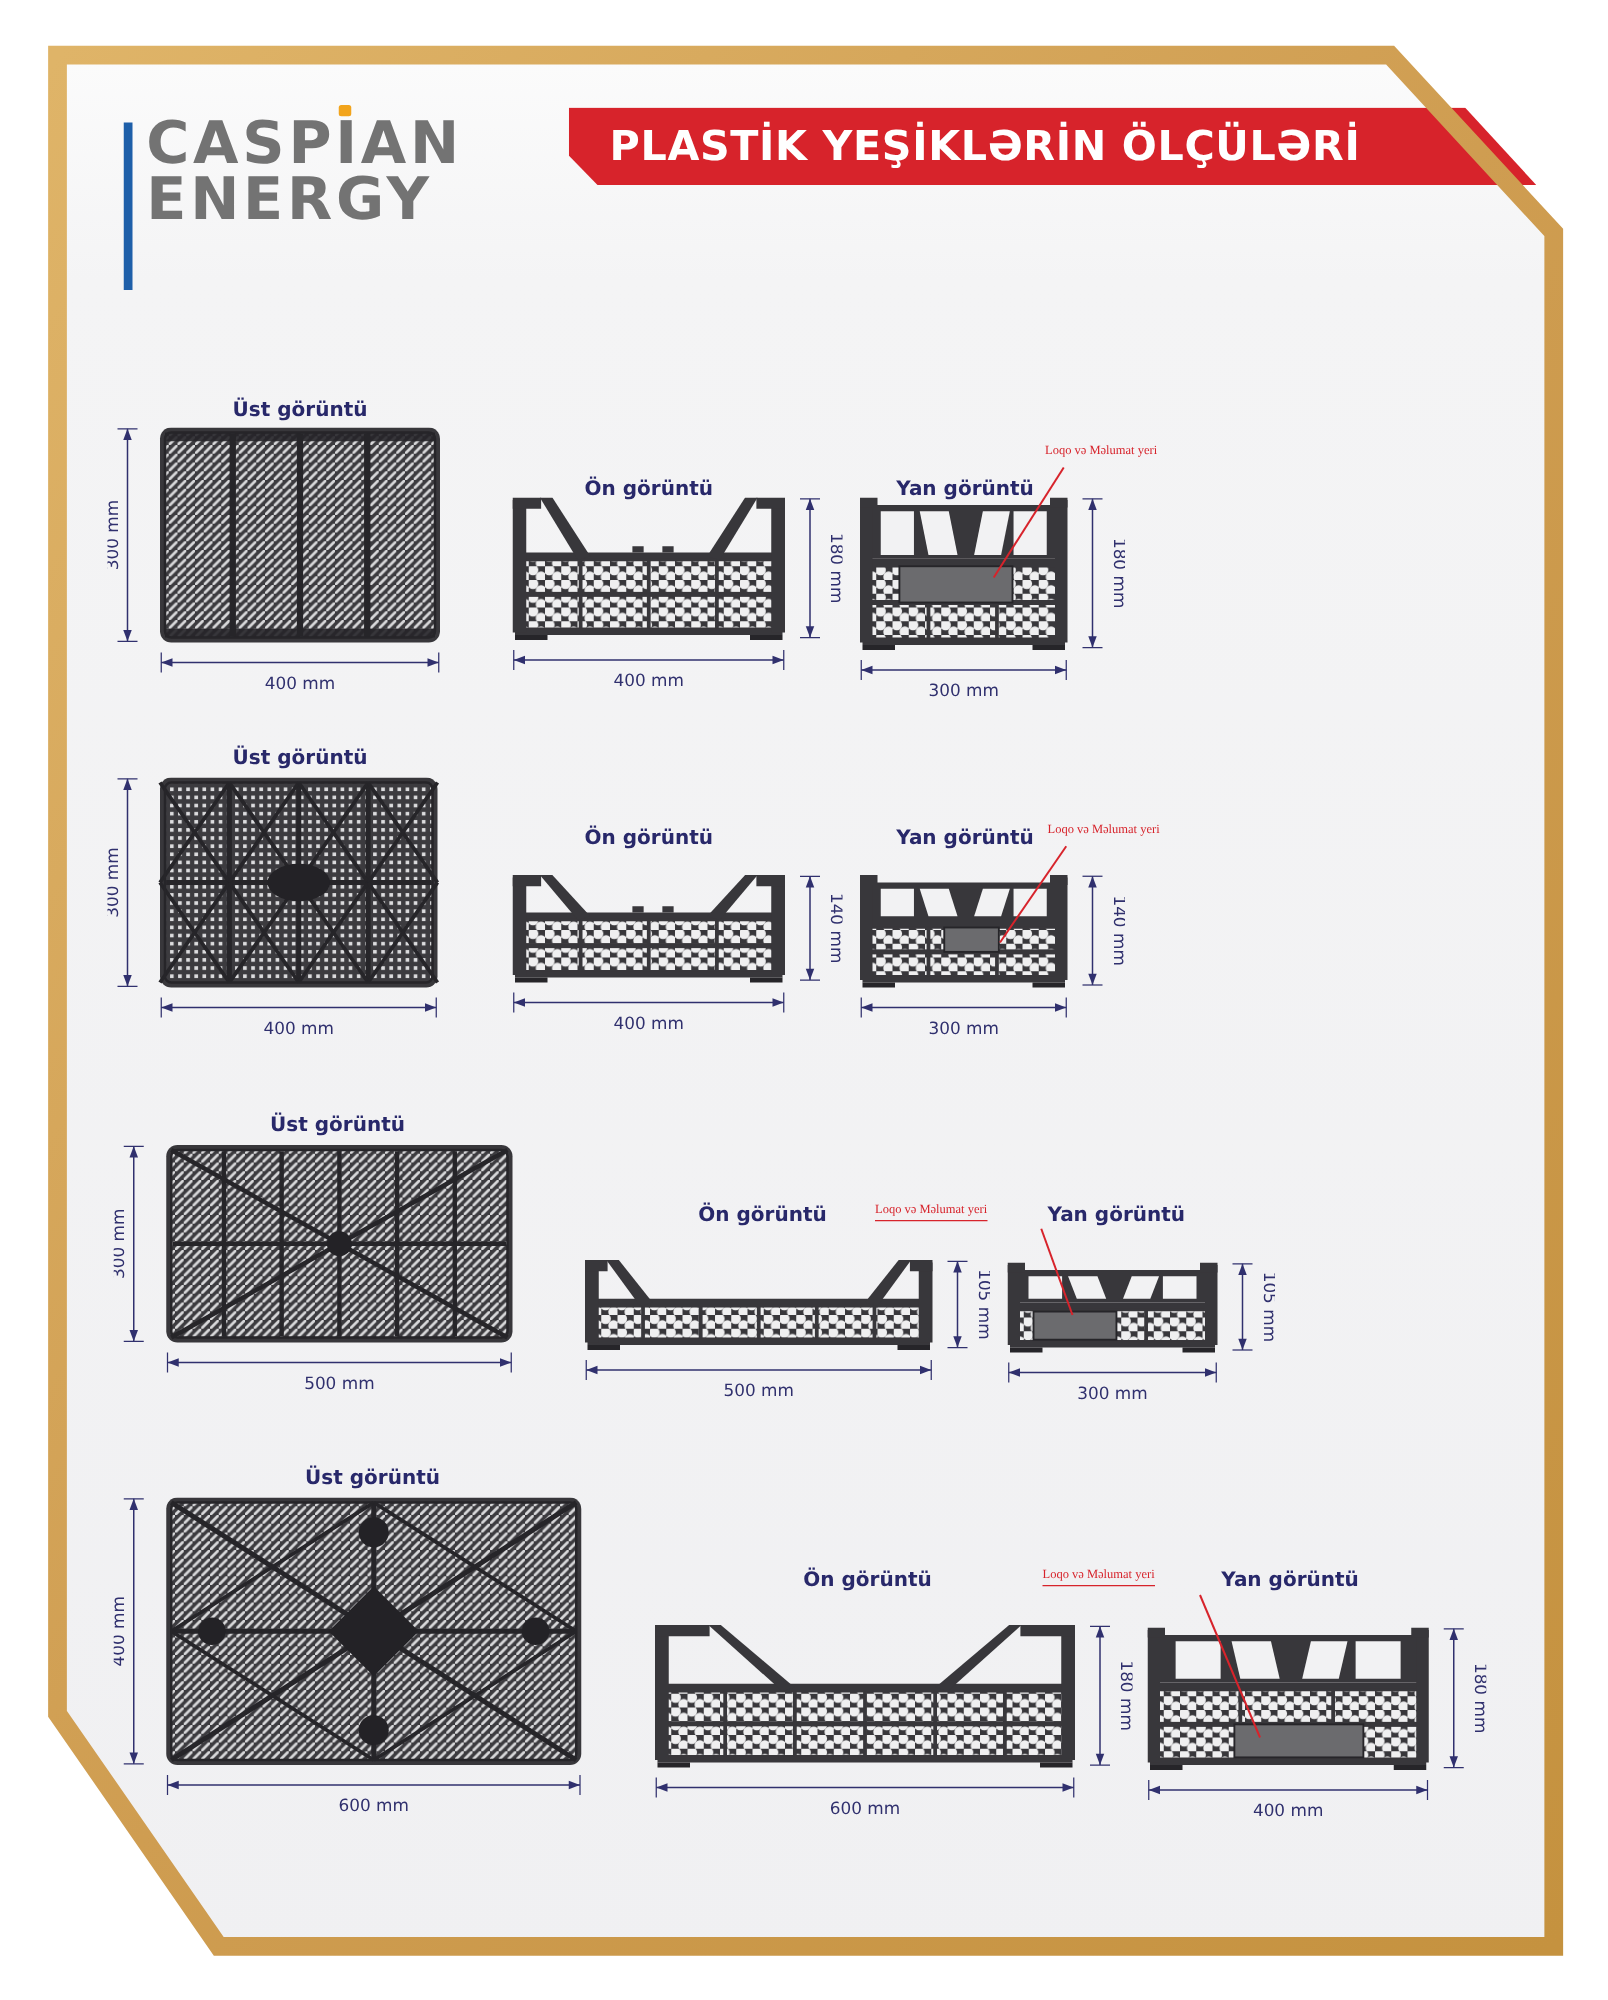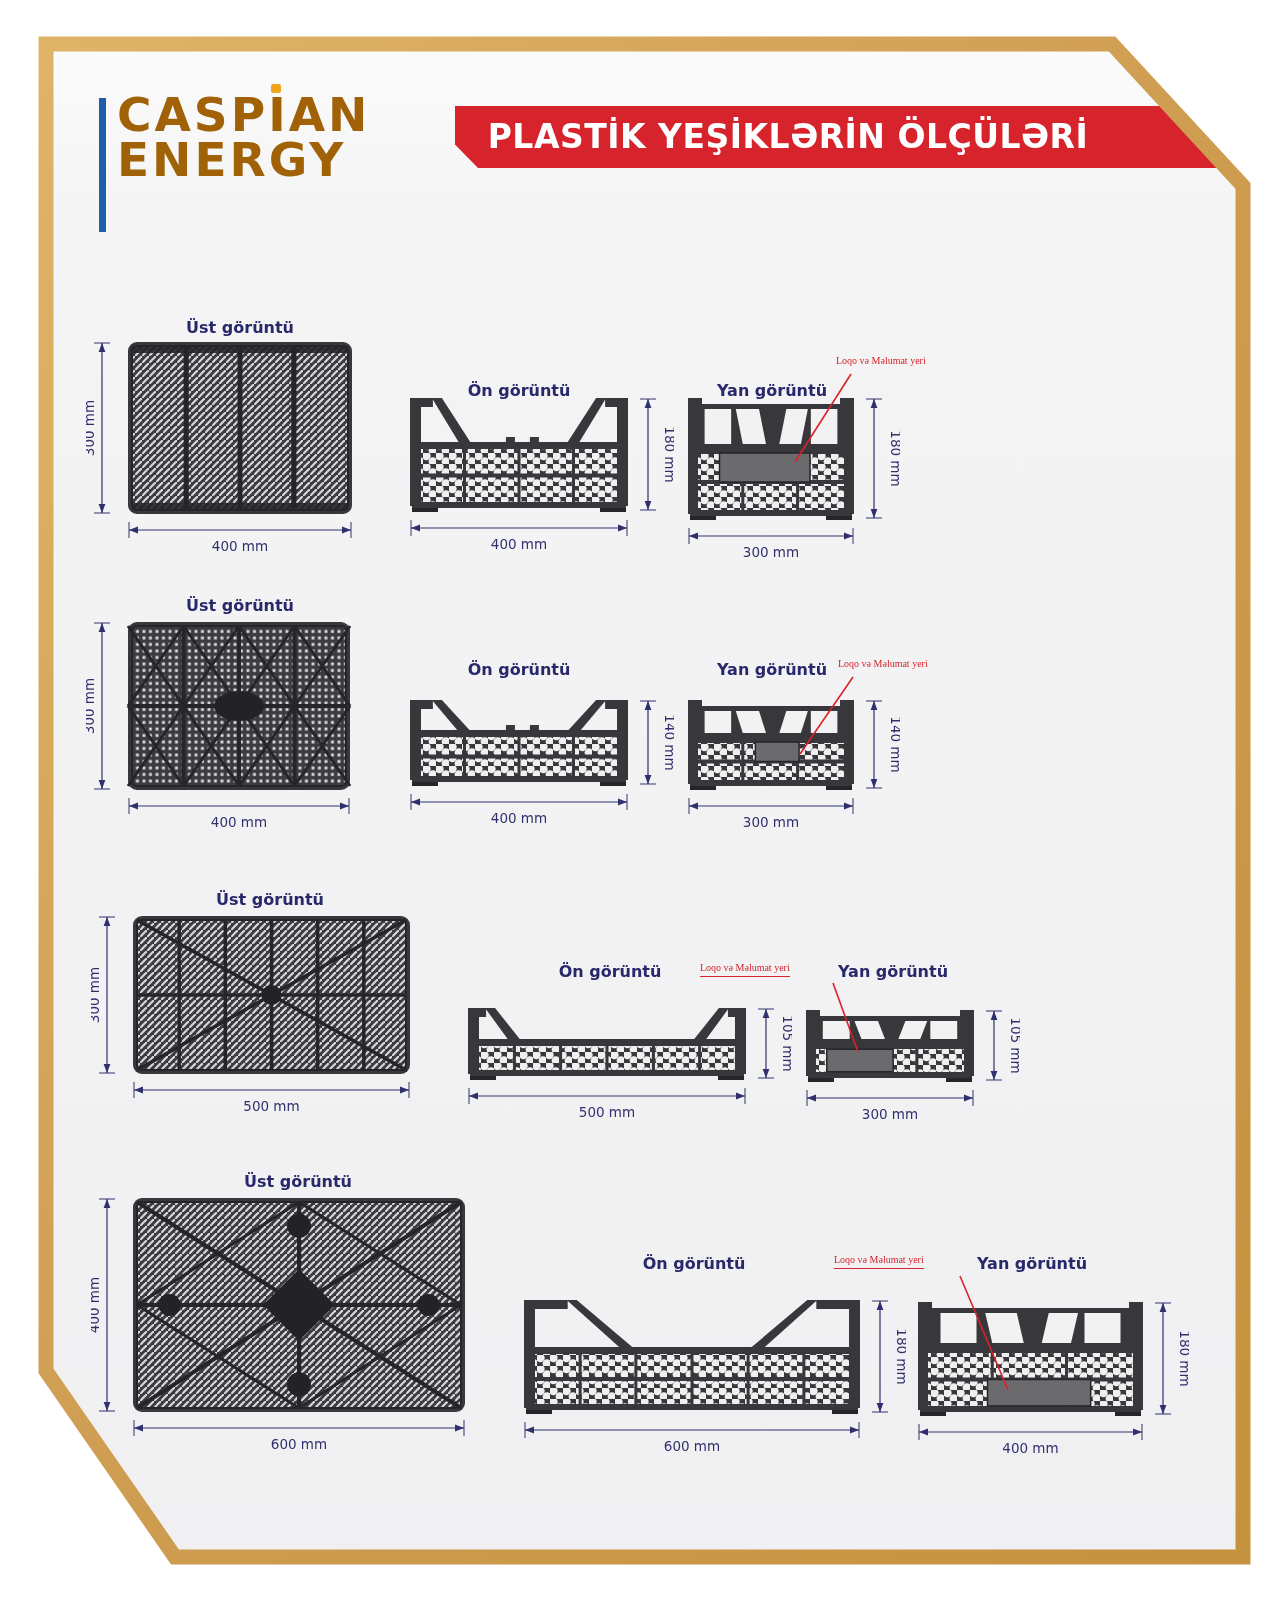--- a/index.html
+++ b/index.html
@@ -1,21 +1,21 @@
 <!DOCTYPE html>
 <html><head>
 <meta charset="utf-8">
 <style>
   html,body{margin:0;padding:0;background:#ffffff;}
   .page{position:relative;width:1286px;height:1600px;background:#ffffff;overflow:hidden;
         font-family:"DejaVu Sans","Liberation Sans",sans-serif;}
   .inner-bg{position:absolute;left:0;top:0;width:1286px;height:1600px;z-index:0;
         background:linear-gradient(180deg,#fdfdfd 0%,#f4f4f5 14%,#f0f0f2 100%);
         clip-path:polygon(46px 44px,1112px 44px,1243px 186px,1243px 1557px,175px 1557px,46px 1371px);}
-  .banner{position:absolute;left:455px;top:106px;width:780px;height:62px;z-index:2;
+  .banner{position:absolute;left:455px;top:86px;width:780px;height:62px;z-index:2;
         clip-path:polygon(0 0,717px 0,774px 100%,23px 100%,0 62%);}
   .banner span{display:block;width:666px;line-height:62px;text-align:center;
         font-weight:700;font-size:33px;letter-spacing:.5px;white-space:nowrap;}
   .logo{position:absolute;left:99px;top:92px;z-index:2;}
   .logo-bar{position:absolute;left:0;top:6px;width:7px;height:134px;}
   .logo-lines{position:absolute;left:18px;top:0;font-weight:800;font-size:47px;
         line-height:45px;letter-spacing:3px;white-space:nowrap;}
   .logo-i{position:relative;}
   .logo-i .dot{position:absolute;left:3px;top:-3px;width:10px;height:9px;border-radius:2px;}
   .vtitle{position:absolute;transform:translateX(-50%);font-weight:700;font-size:16px;
@@ -27,21 +27,21 @@
   #frame{position:absolute;left:0;top:0;z-index:4;pointer-events:none;}
 </style>
 </head>
 <body>
 
 <div class="page">
   <div class="inner-bg"></div>
 
   <div class="logo">
     <div class="logo-bar" style="background: rgb(30, 95, 169);"></div>
-    <div class="logo-lines" style="color: #a16207;">
+    <div class="logo-lines" style="color: #737373;">
       <div id="logo-line-1">CASP<span class="logo-i">I<span class="dot" style="background: rgb(242, 164, 28);"></span></span>AN</div>
       <div>ENERGY</div>
     </div>
   </div>
 
   <div class="banner" style="background: rgb(215, 35, 43);">
     <span style="color: rgb(255, 255, 255);">PLASTİK YEŞİKLƏRİN ÖLÇÜLƏRİ</span>
   </div>
 
   <div id="diagrams">

